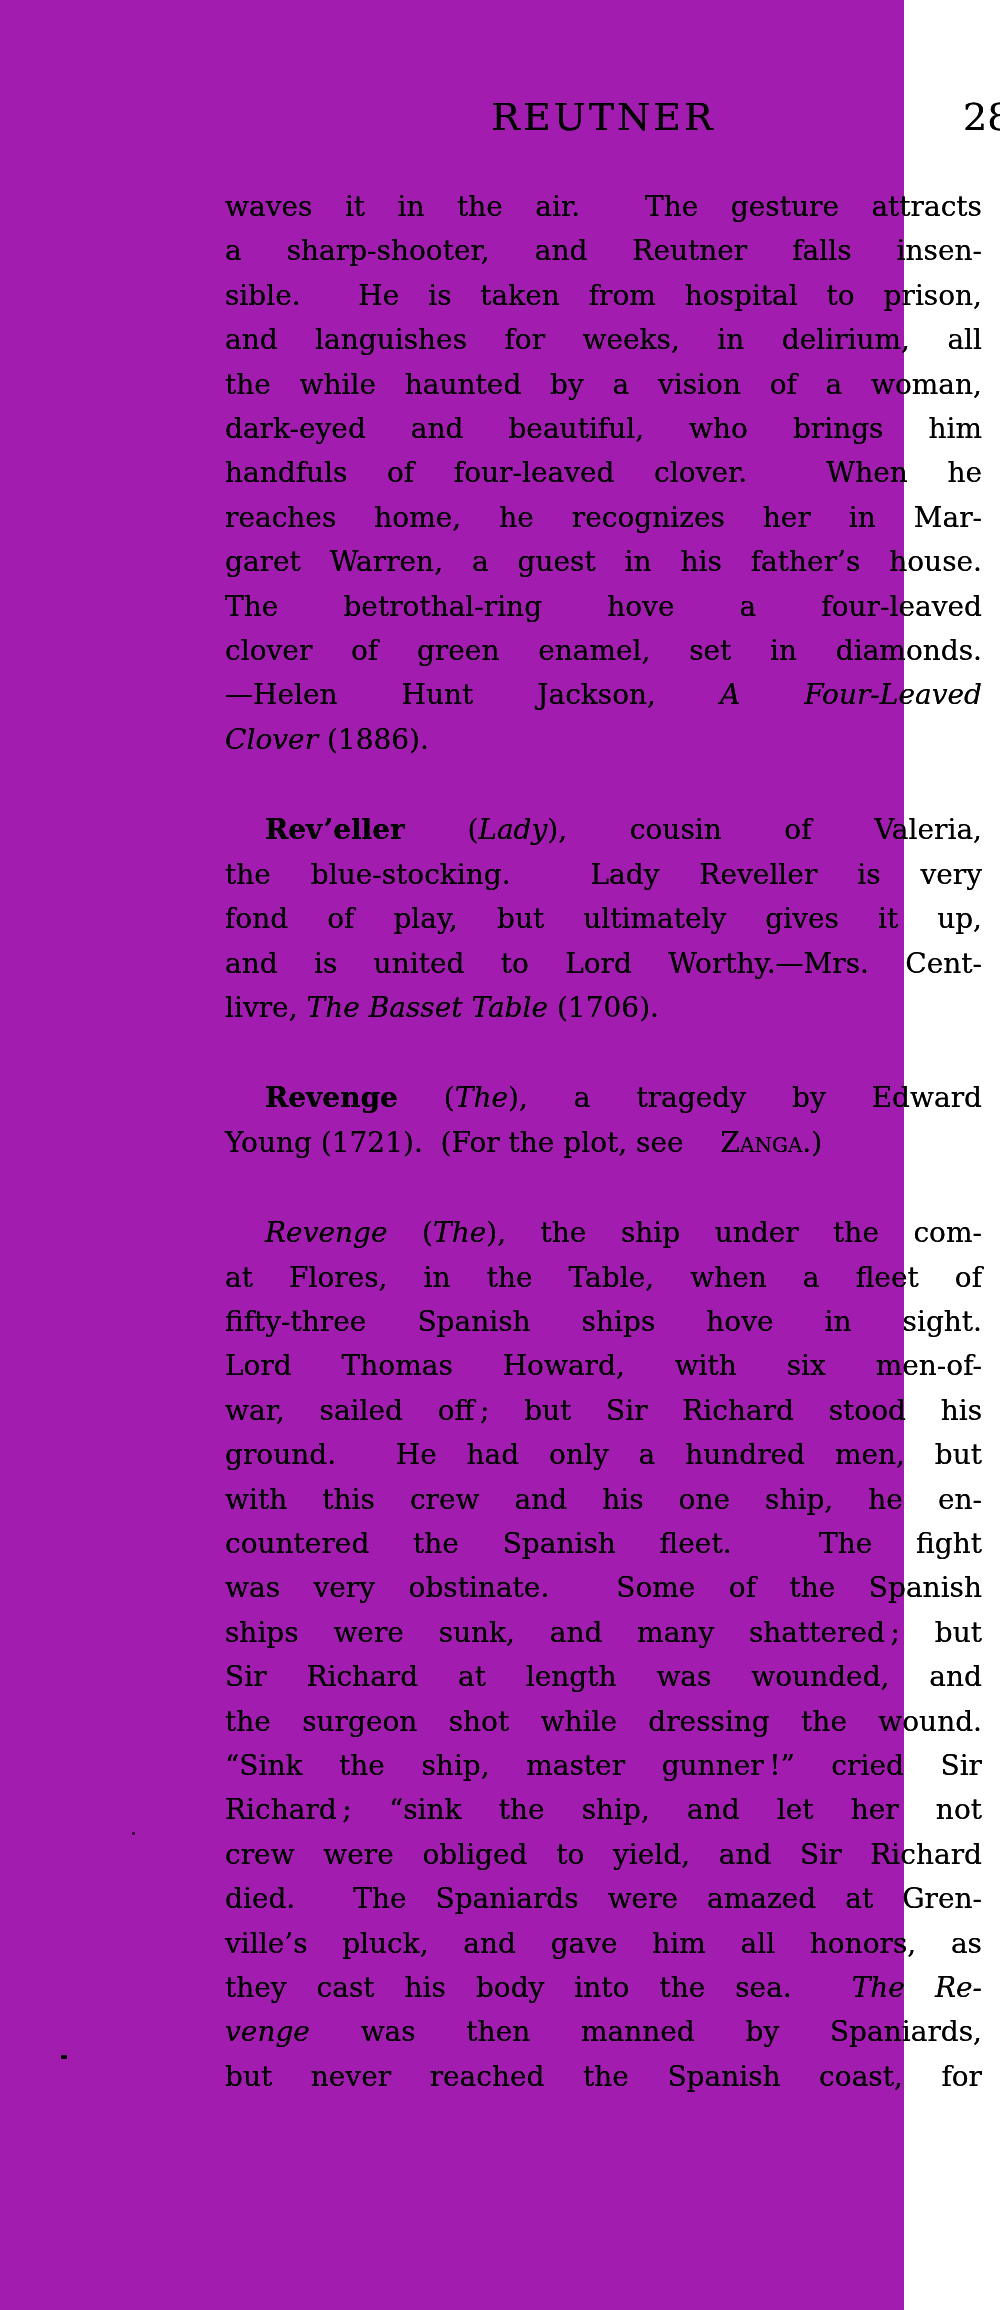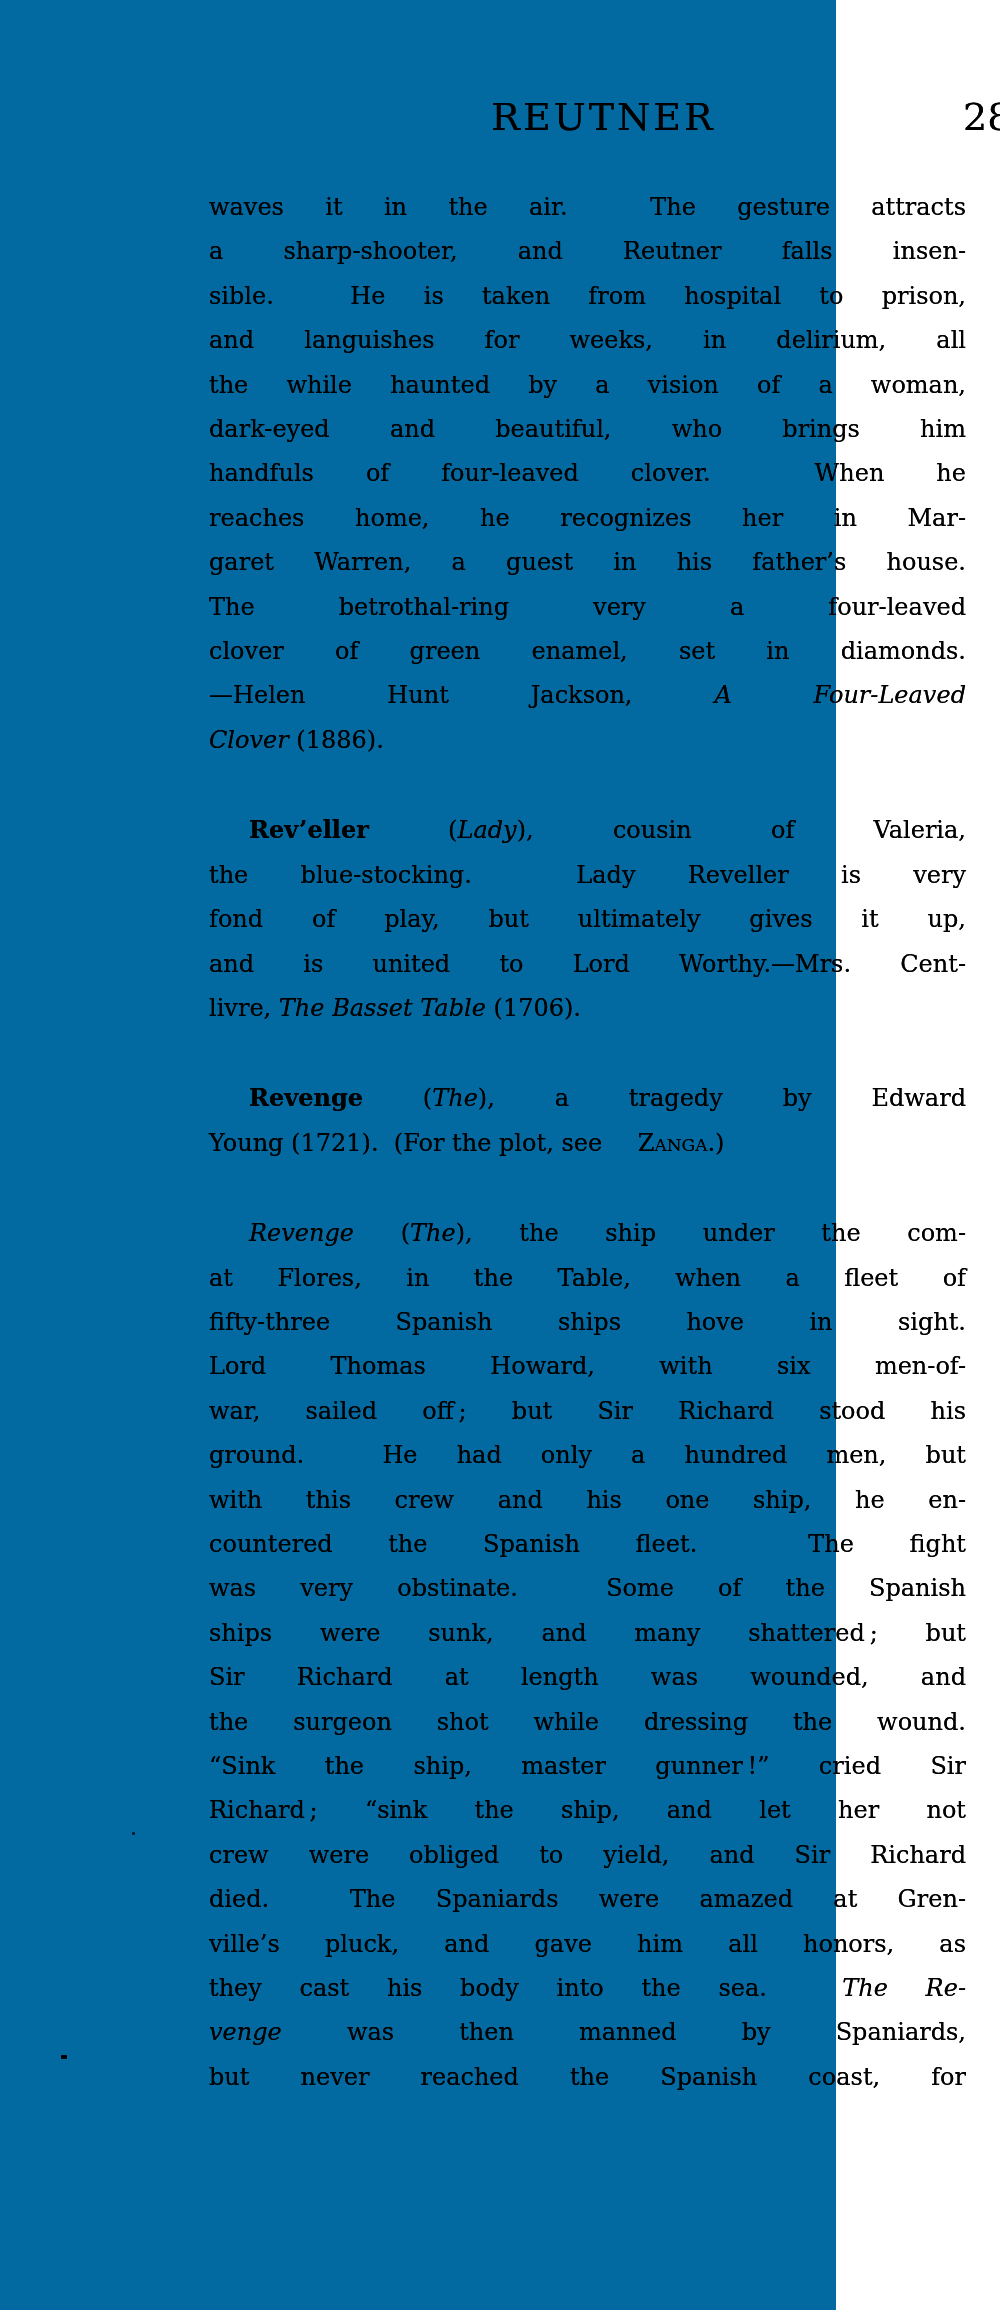--- a/index.html
+++ b/index.html
@@ -11,23 +11,23 @@
     height: 2310px;
     background: #ffffff;
     overflow: hidden;
     position: relative;
     font-family: "DejaVu Serif", "Liberation Serif", serif;
     color: #000000;
   }
   #page {
     position: absolute;
     inset: 0;
-    width: 836px;
+    width: 904px;
     height: 2310px;
-    background: #0369a1;
+    background: #a21caf;
   }
   
   #running-title {
     position: absolute;
     top: 98px;
     left: 225px;
     width: 757px;
     text-align: center;
     font-size: 38px;
     line-height: 38px;
@@ -41,23 +41,23 @@
     left: 963px;
     font-size: 38px;
     line-height: 38px;
     text-shadow: 0 0 0.6px rgba(0,0,0,0.9);
     white-space: nowrap;
   }
   
   #page-text {
     position: absolute;
     top: 185px;
-    left: 209px;
+    left: 225px;
     width: 757px;
-    font-size: 24px;
+    font-size: 28px;
     line-height: 44.4px;
     text-shadow: 0 0 0.5px rgba(0,0,0,0.85);
   }
   .para + .para { margin-top: 46px; }
   .para.indent .line:first-child { text-indent: 40px; margin-top: 29px; }
   .line {
     text-align: justify;
     text-align-last: justify;
   }
   .line.last-natural { text-align-last: left; }
@@ -83,21 +83,21 @@
       <div class="para">
         <div class="line"><span class="seg-n">waves it in the air.&nbsp; The gesture attracts</span></div>
         <div class="line"><span class="seg-n">a sharp-shooter, and Reutner falls insen-</span></div>
         <div class="line"><span class="seg-n">sible.&nbsp; He is taken from hospital to prison,</span></div>
         <div class="line"><span class="seg-n">and languishes for weeks, in delirium, all</span></div>
         <div class="line"><span class="seg-n">the while haunted by a vision of a woman,</span></div>
         <div class="line"><span class="seg-n">dark-eyed and beautiful, who brings him</span></div>
         <div class="line"><span class="seg-n">handfuls of four-leaved clover.&nbsp; When he</span></div>
         <div class="line"><span class="seg-n">reaches home, he recognizes her in Mar-</span></div>
         <div class="line"><span class="seg-n">garet Warren, a guest in his father’s house.</span></div>
-        <div class="line"><span class="seg-n">The betrothal-ring very a four-leaved</span></div>
+        <div class="line"><span class="seg-n">The betrothal-ring hove a four-leaved</span></div>
         <div class="line"><span class="seg-n">clover of green enamel, set in diamonds.</span></div>
         <div class="line"><span class="seg-n">—Helen Hunt Jackson, </span><span class="seg-i">A Four-Leaved</span></div>
         <div class="line last-natural"><span class="seg-i">Clover</span><span class="seg-n"> (1886).</span></div>
       </div>
       <div class="para indent">
         <div class="line"><span class="seg-b">Rev’eller</span><span class="seg-n"> (</span><span class="seg-i">Lady</span><span class="seg-n">), cousin of Valeria,</span></div>
         <div class="line"><span class="seg-n">the blue-stocking.&nbsp; Lady Reveller is very</span></div>
         <div class="line"><span class="seg-n">fond of play, but ultimately gives it up,</span></div>
         <div class="line"><span class="seg-n">and is united to Lord Worthy.—Mrs. Cent-</span></div>
         <div class="line last-natural"><span class="seg-n">livre, </span><span class="seg-i">The Basset Table</span><span class="seg-n"> (1706).</span></div>

